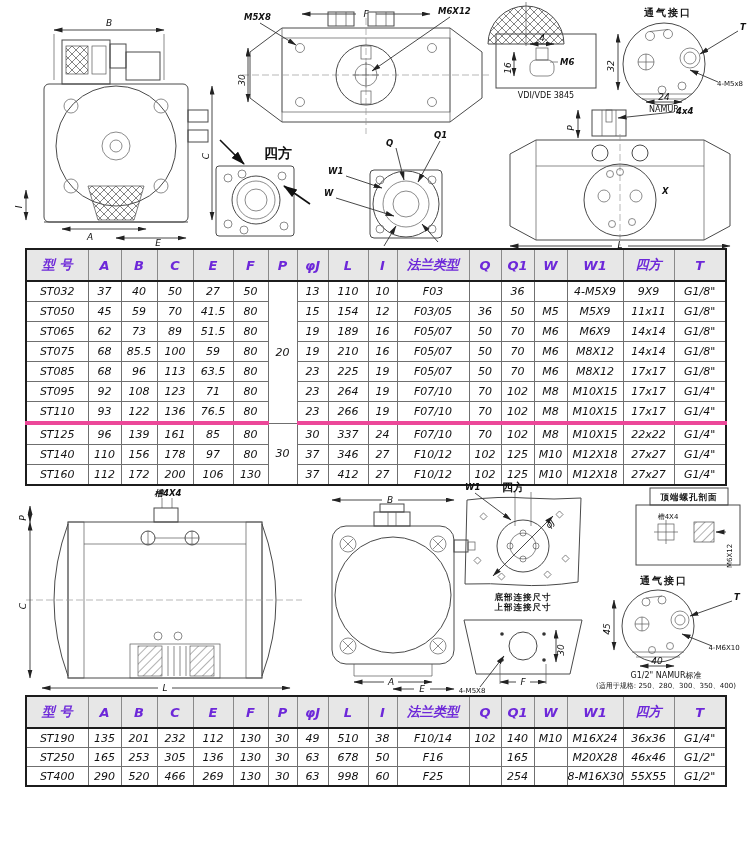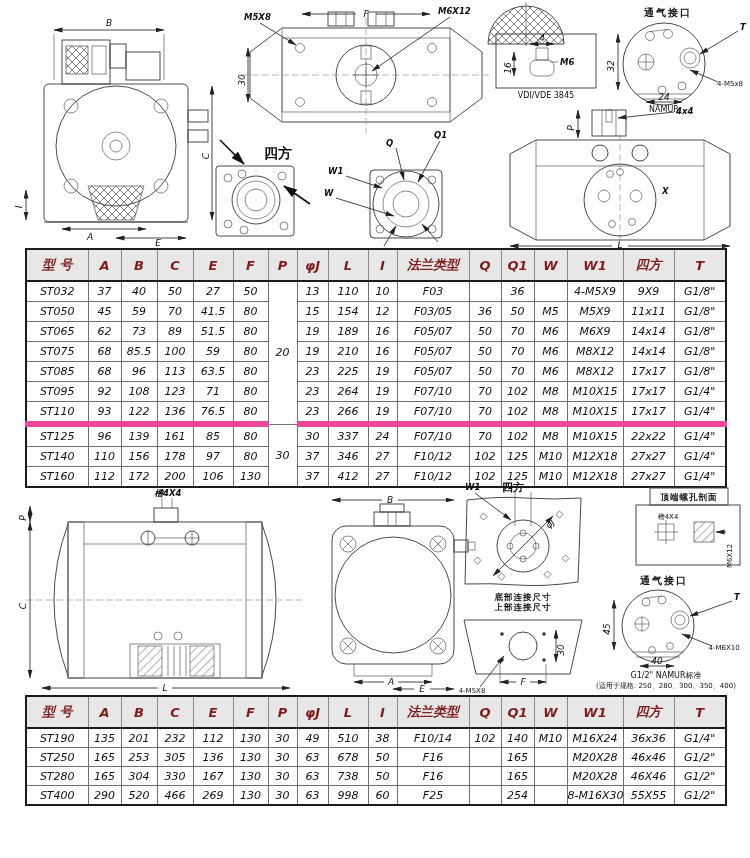--- a/index.html
+++ b/index.html
@@ -3,27 +3,27 @@
 <meta charset="utf-8">
 <style>
   html,body{margin:0;padding:0;background:#fff;}
   .page{position:relative;width:750px;height:858px;background:#fff;overflow:hidden;
         font-family:"DejaVu Sans",sans-serif;}
   .abs{position:absolute;}
   
   table.dim-table{border-collapse:collapse;table-layout:fixed;width:700px;
         background:#fff;border:2px solid #1c1c1c;}
   table.dim-table th{background:#e7e7e7;border:1px solid #8a8a8a;border-bottom:2px solid #1c1c1c;
-        font:bold italic 13px "DejaVu Sans",sans-serif;height:30px;padding:0;text-align:center;color:#7f1d1d;}
+        font:bold italic 13px "DejaVu Sans",sans-serif;height:30px;padding:0;text-align:center;color:#6d28d9;}
   table.dim-table td{border:1px solid #6f6f6f;font:italic 11px "DejaVu Sans",sans-serif;
         text-align:center;padding:0;color:#111;overflow:hidden;white-space:nowrap;}
   table.t1 td{height:19px;}
   table.t2 td{height:18px;}
   td.model{font-weight:bold;}
-  tr.group-end td{border-bottom:6px solid #ec4899;margin-left:48px;}
+  tr.group-end td{border-bottom:4px solid #ec4899;margin-left:48px;}
   td.pspan{border-bottom:2px solid #1c1c1c;}
   
   svg{overflow:visible;}
   .ln{stroke:#4a4a4a;stroke-width:1;fill:none;}
   .tn{stroke:#5a5a5a;stroke-width:.7;fill:none;}
   .dl{stroke:#333;stroke-width:.9;fill:none;}
   .cl{stroke:#999;stroke-width:.7;fill:none;stroke-dasharray:7 3;}
   .thk{stroke:#111;stroke-width:1.6;fill:none;}
   text{fill:#111;}
   .dt{font:italic 9px "DejaVu Sans",sans-serif;text-anchor:middle;}
@@ -700,39 +700,20 @@
           <td>50</td>
           <td>F16</td>
           <td></td>
           <td>165</td>
           <td></td>
           <td>M20X28</td>
           <td>46x46</td>
           <td>G1/2"</td>
         </tr>
         <tr>
-          <td class="model">ST280</td>
-          <td>165</td>
-          <td>304</td>
-          <td>330</td>
-          <td>167</td>
-          <td>130</td>
-          <td>30</td>
-          <td>63</td>
-          <td>738</td>
-          <td>50</td>
-          <td>F16</td>
-          <td></td>
-          <td>165</td>
-          <td></td>
-          <td>M20X28</td>
-          <td>46X46</td>
-          <td>G1/2"</td>
-        </tr>
-        <tr>
           <td class="model">ST400</td>
           <td>290</td>
           <td>520</td>
           <td>466</td>
           <td>269</td>
           <td>130</td>
           <td>30</td>
           <td>63</td>
           <td>998</td>
           <td>60</td>

